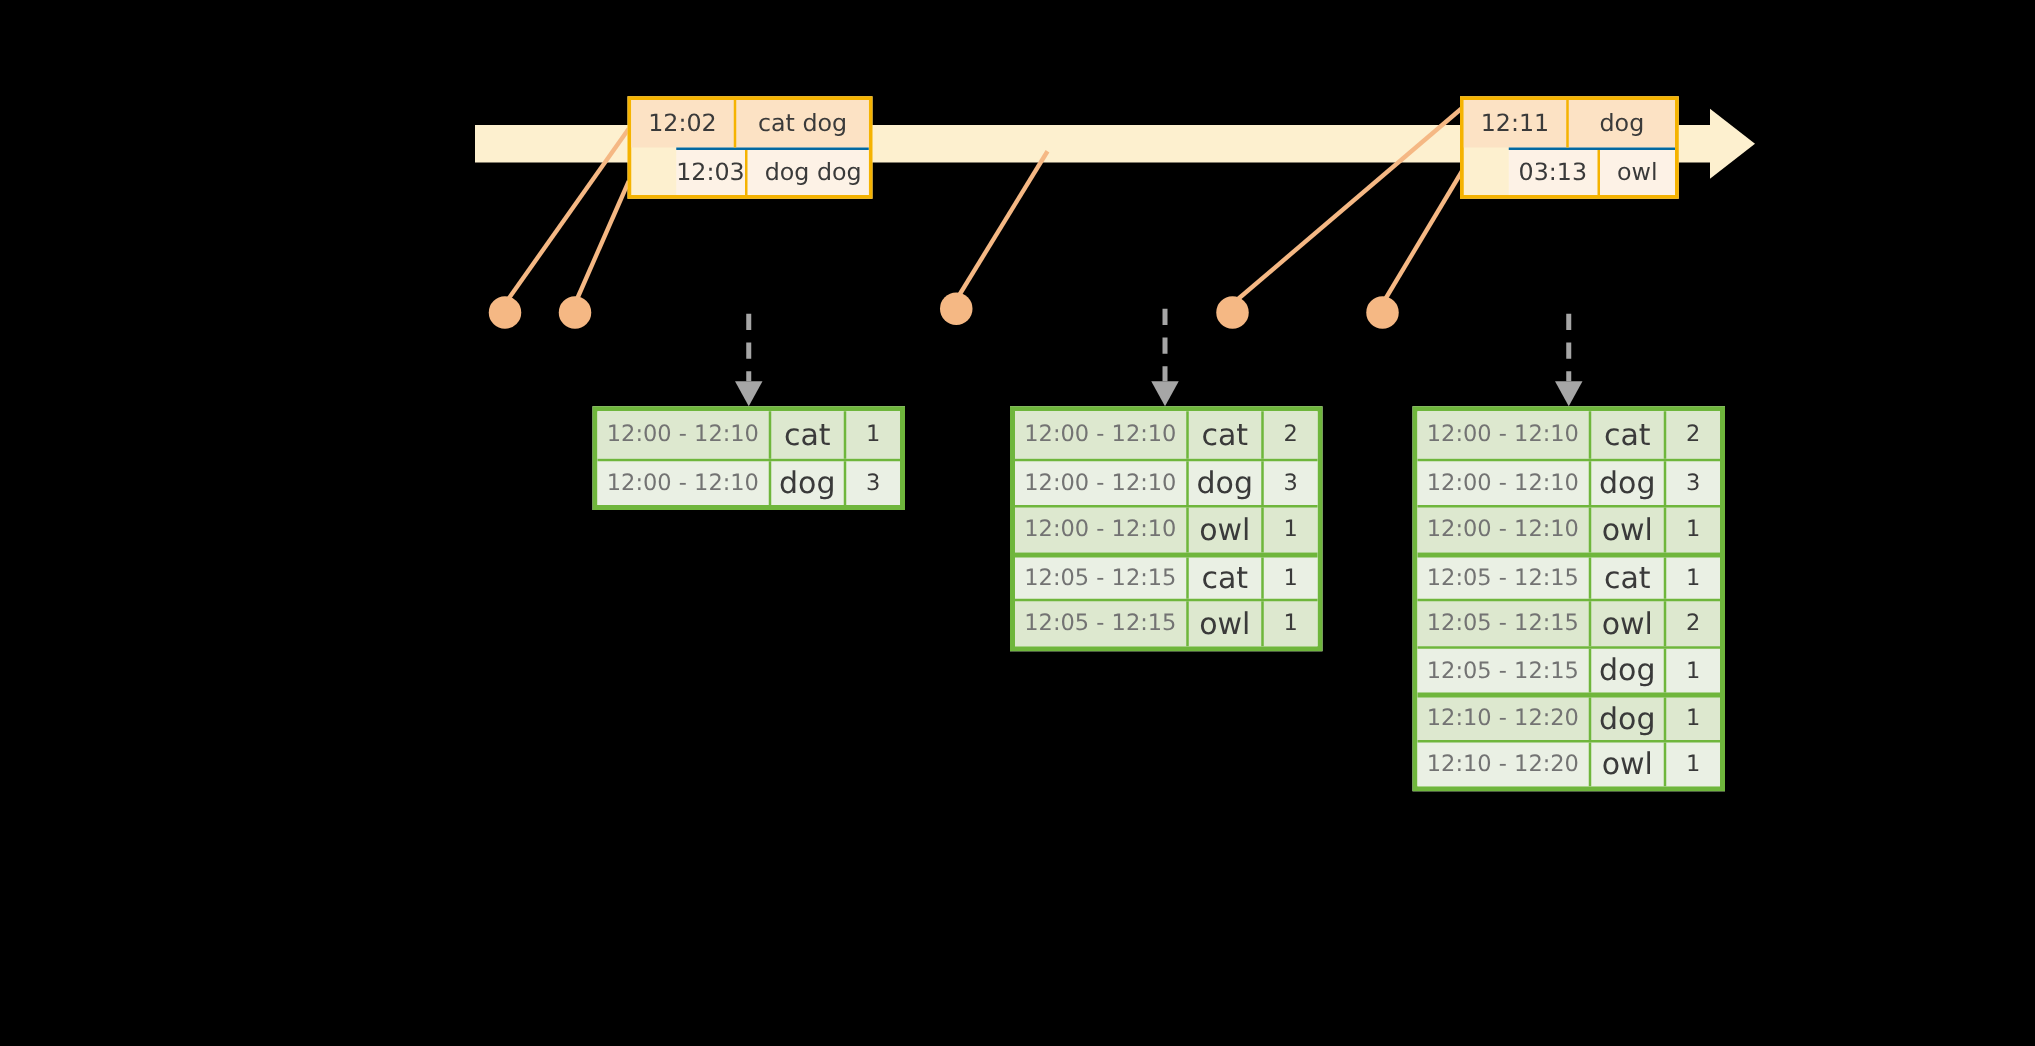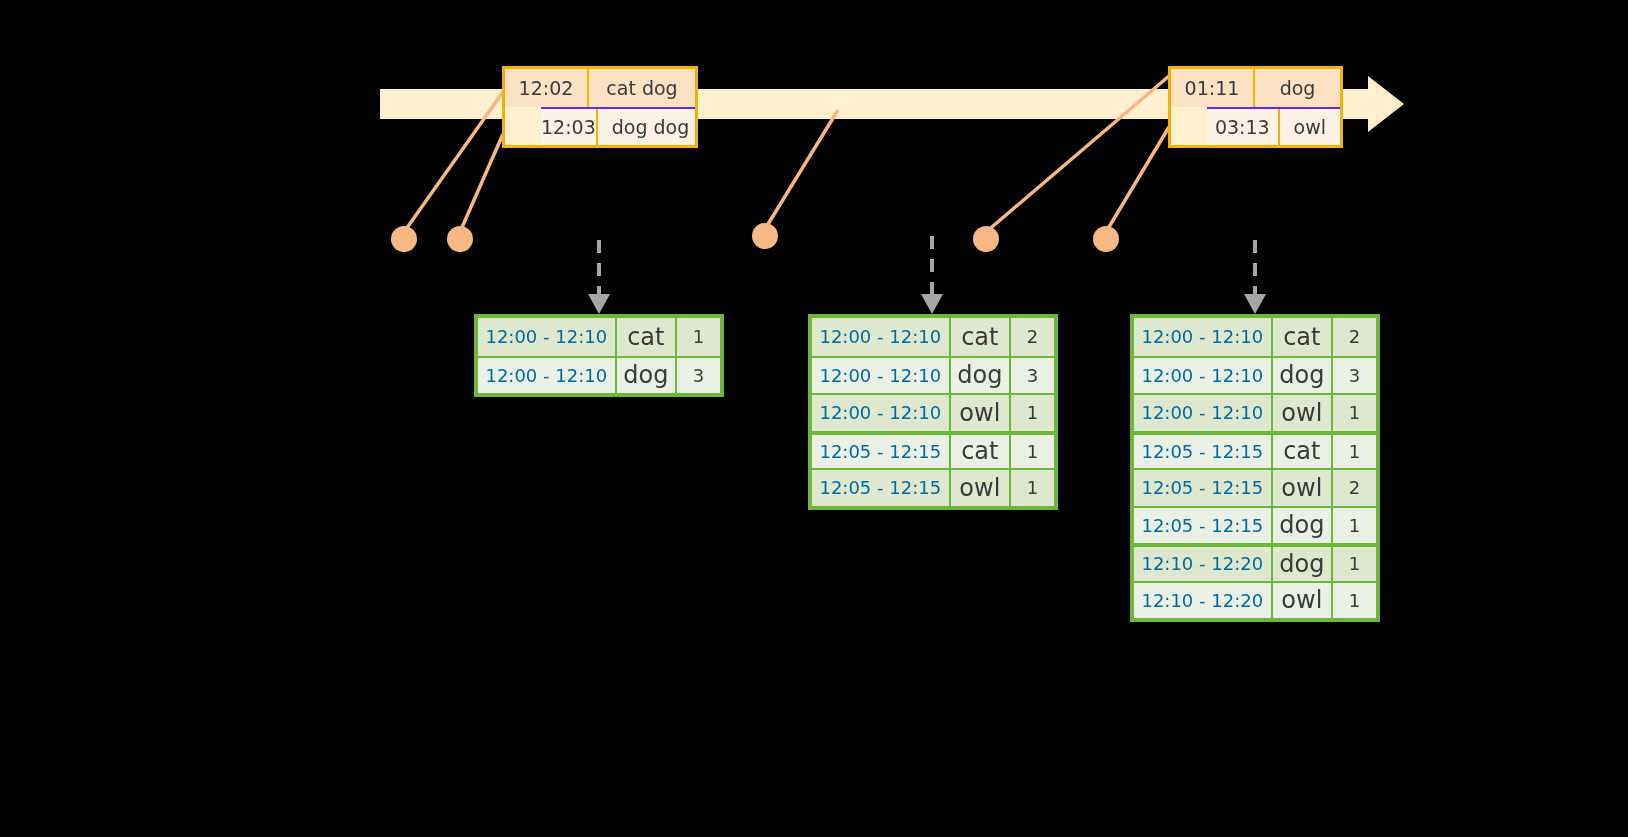--- a/index.html
+++ b/index.html
@@ -11,21 +11,21 @@
     width: 1628px;
     height: 837px;
     position: relative;
     overflow: hidden;
     font-family: "DejaVu Sans", "Liberation Sans", sans-serif;
     color: #3a3a3a;
   }
 
   #canvas {
     position: absolute;
-    left: 0; top: 4px;
+    left: 0; top: 15px;
     width: 1628px;
     height: 814px;
   }
 
   
   #connectors {
     position: absolute;
     left: 0; top: 0;
     width: 1628px;
     height: 837px;
@@ -57,21 +57,21 @@
     border: 3px solid #f5b301;
     box-sizing: border-box;
     background: #fdf0cf;
   }
   .event-row {
     display: flex;
     height: 38px;
     box-sizing: border-box;
   }
   .event-row + .event-row {
-    border-top: 2px solid #6d28d9;
+    border-top: 2px solid #0369a1;
     margin-left: 36px;
   }
   .event-row.shade-a { background: #fce2c4; }
   .event-row.shade-b { background: #fdf2e6; }
   .event-time {
     display: flex;
     align-items: center;
     justify-content: center;
     width: 84px;
     box-sizing: border-box;
@@ -111,21 +111,21 @@
   .res-row + .res-row { border-top: 2px solid #6fb63c; }
   .res-row.group-start + .res-row,
   .res-row.group-break { border-top: 4px solid #6fb63c; }
   .res-window {
     display: flex;
     align-items: center;
     justify-content: center;
     box-sizing: border-box;
     border-right: 2px solid #6fb63c;
     font-size: 18px;
-    color: #0369a1;
+    color: #737373;
     white-space: nowrap;
   }
   .res-key {
     display: flex;
     align-items: center;
     justify-content: center;
     box-sizing: border-box;
     border-right: 2px solid #6fb63c;
     width: 62px;
     font-size: 24px;
@@ -192,21 +192,21 @@
     </div>
     <div class="event-row shade-b">
       <div class="event-time">12:03</div>
       <div class="event-words">dog dog</div>
     </div>
   </div>
 
 
   <div class="event-box" id="evt-2">
     <div class="event-row shade-a">
-      <div class="event-time">01:11</div>
+      <div class="event-time">12:11</div>
       <div class="event-words">dog</div>
     </div>
     <div class="event-row shade-b">
       <div class="event-time">03:13</div>
       <div class="event-words">owl</div>
     </div>
   </div>
 
   <div class="emit-dot" style="left:391px; top:222px;"></div>
   <div class="emit-dot" style="left:447px; top:222px;"></div>

